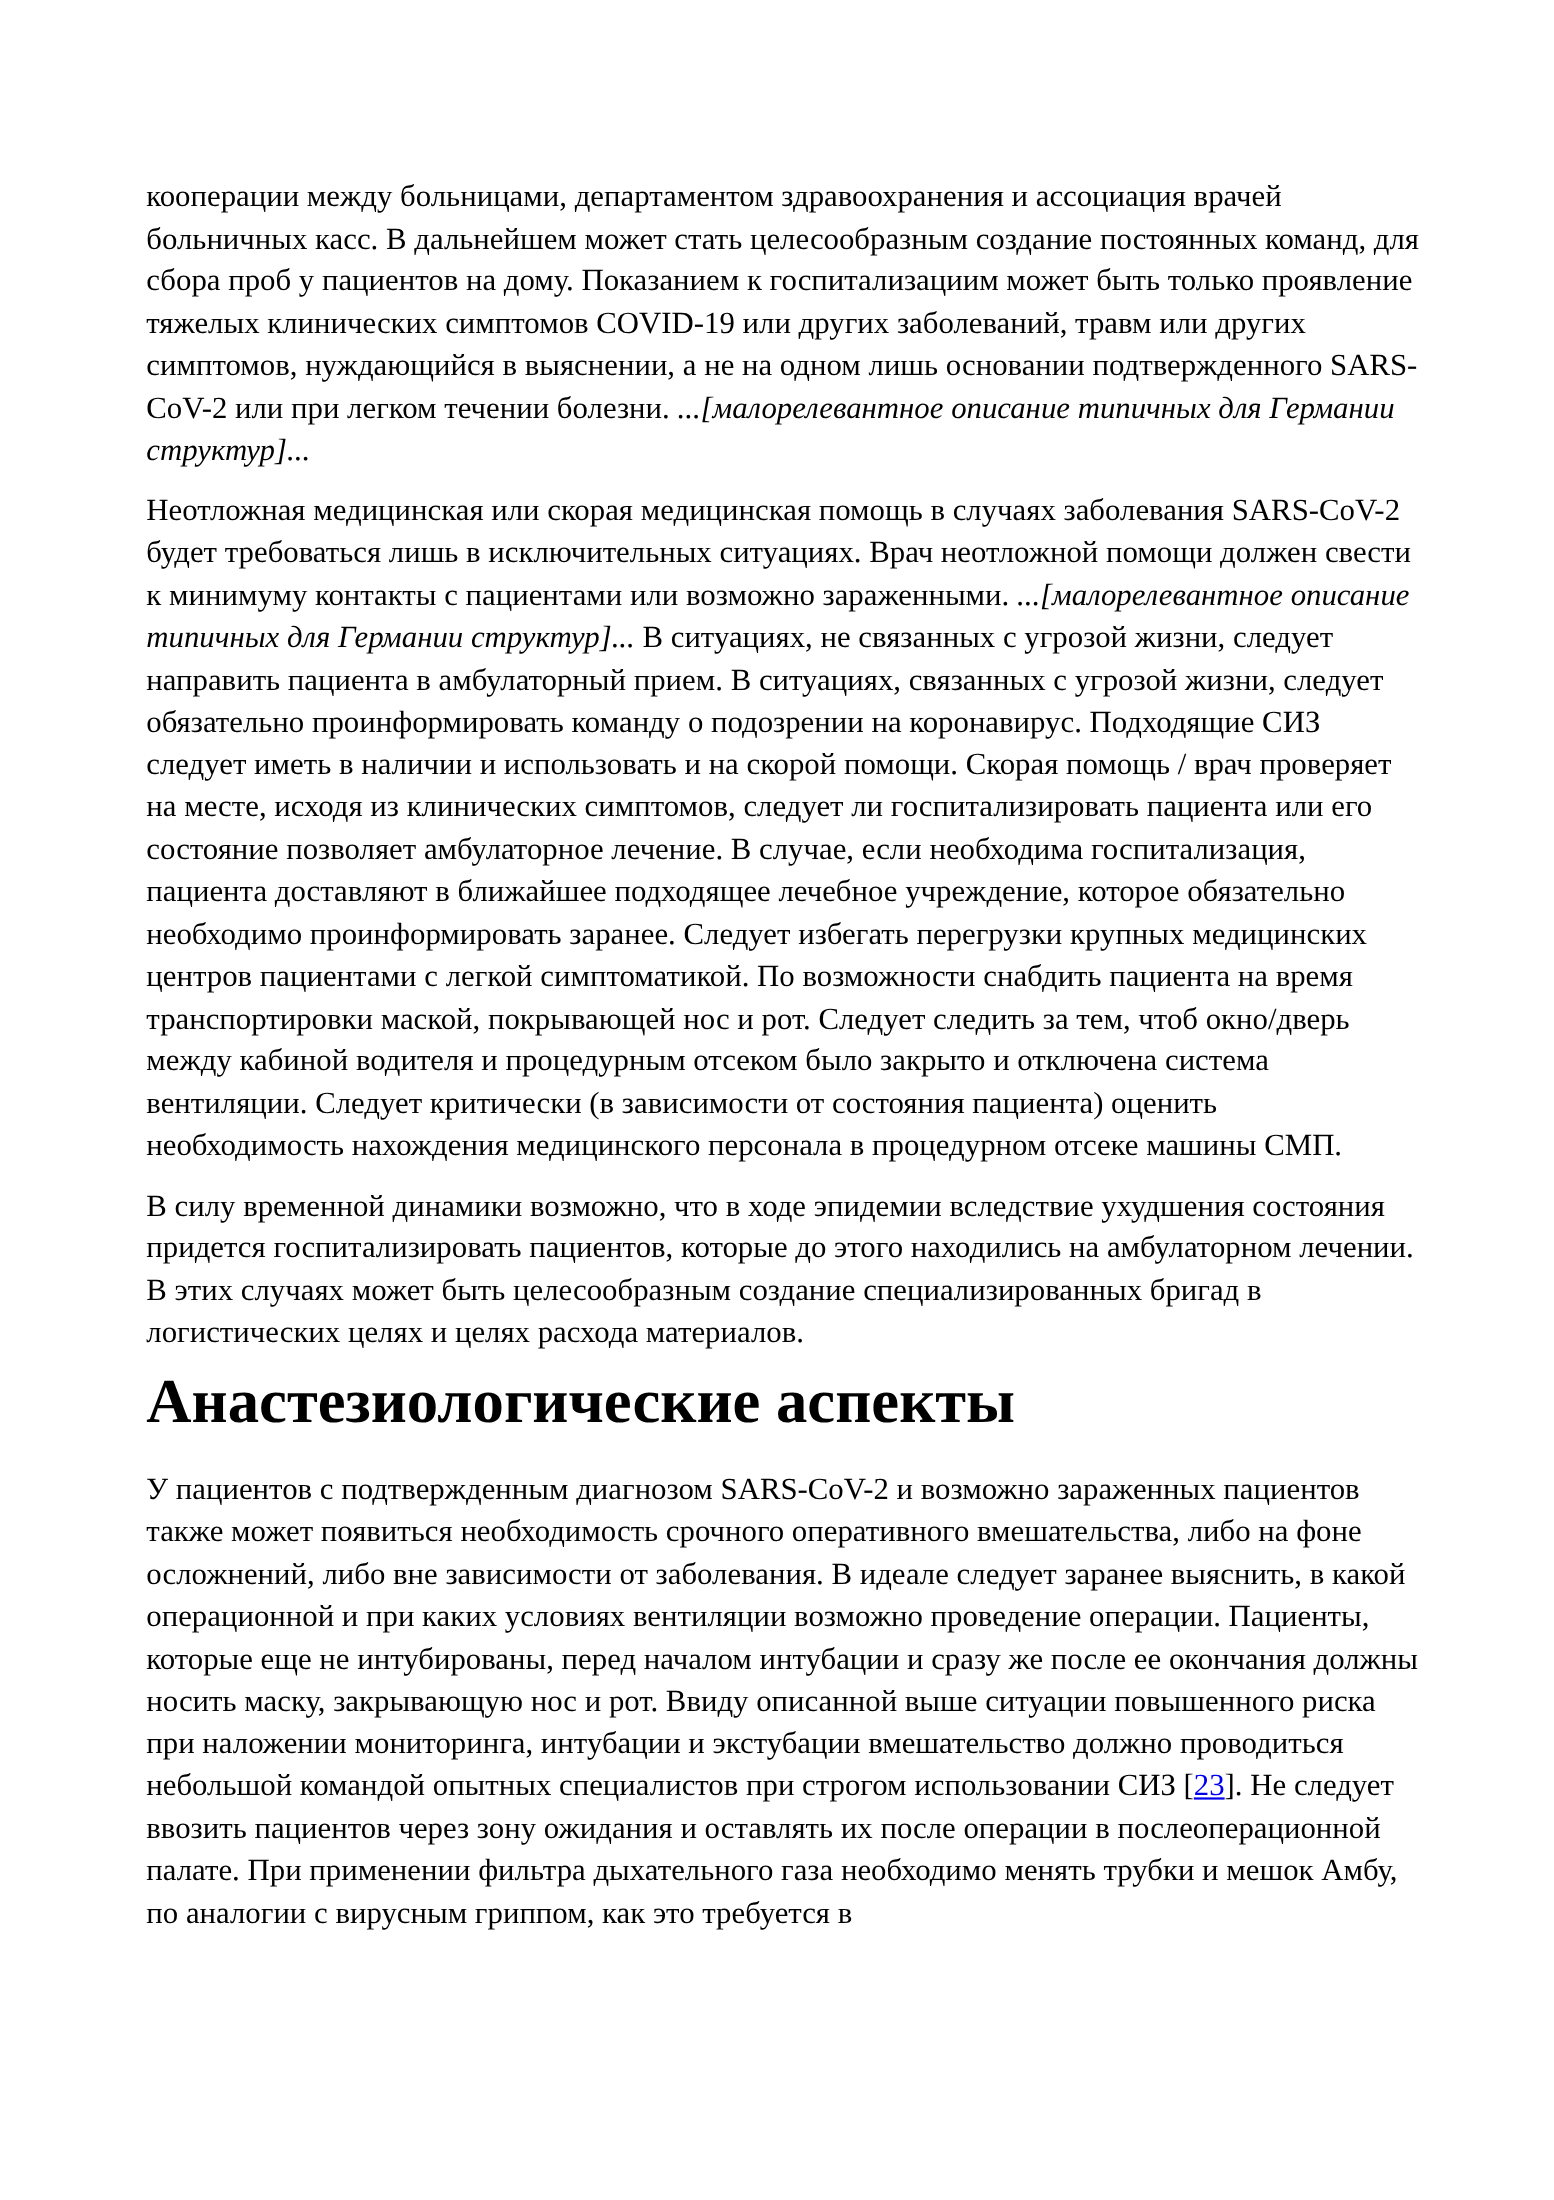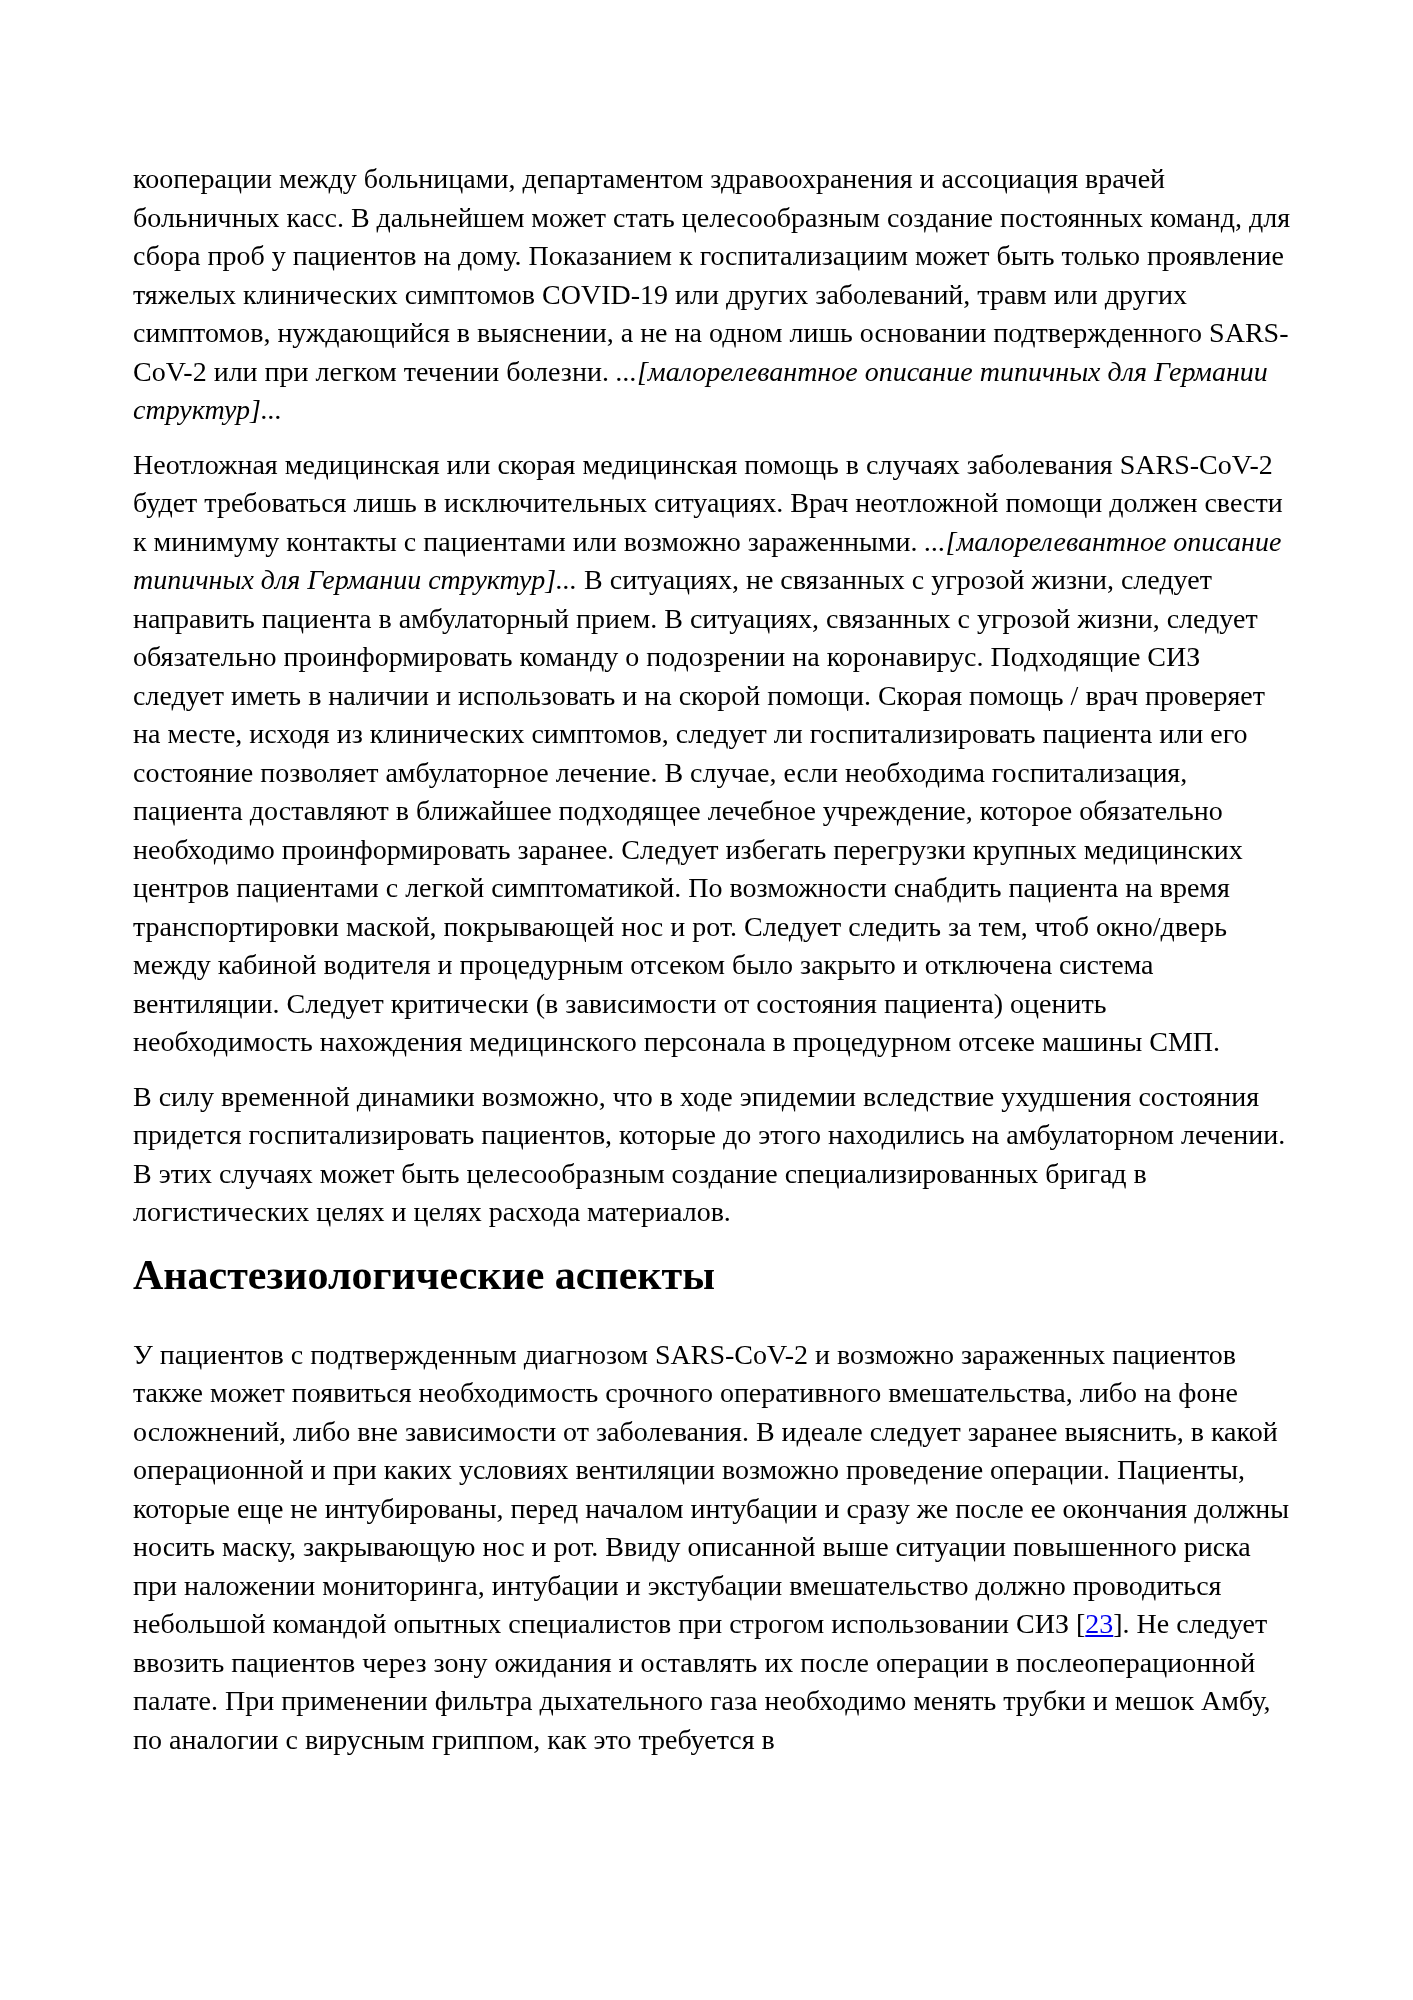--- a/index.html
+++ b/index.html
@@ -21,21 +21,21 @@
     width: 1160px;
     font-size: 28px;
     line-height: 38.5px;
     color: #000000;
     text-align: left;
   }
   .content p {
     margin: 0 0 16px 0;
   }
   .content h1 {
-    font-size: 42px;
+    font-size: 57px;
     line-height: 54px;
     font-weight: bold;
     margin: 16px 0 34px 0;
     color: #000000;
   }
   .content em { font-style: italic; }
   .content a {
     color: var(--link-color, #0000ee);
     cursor: pointer;
   }

